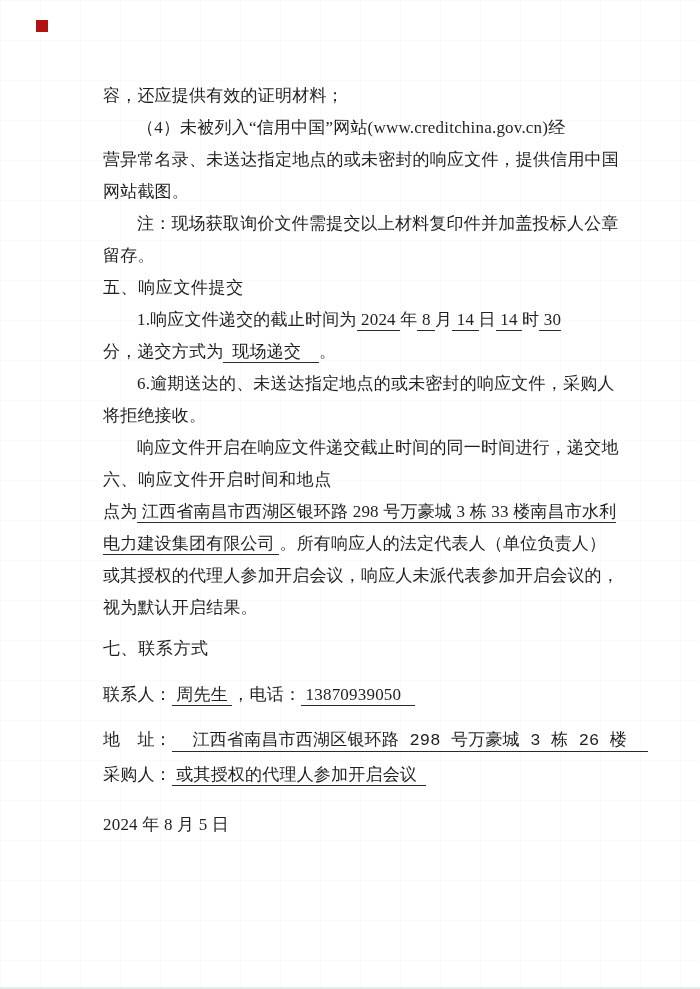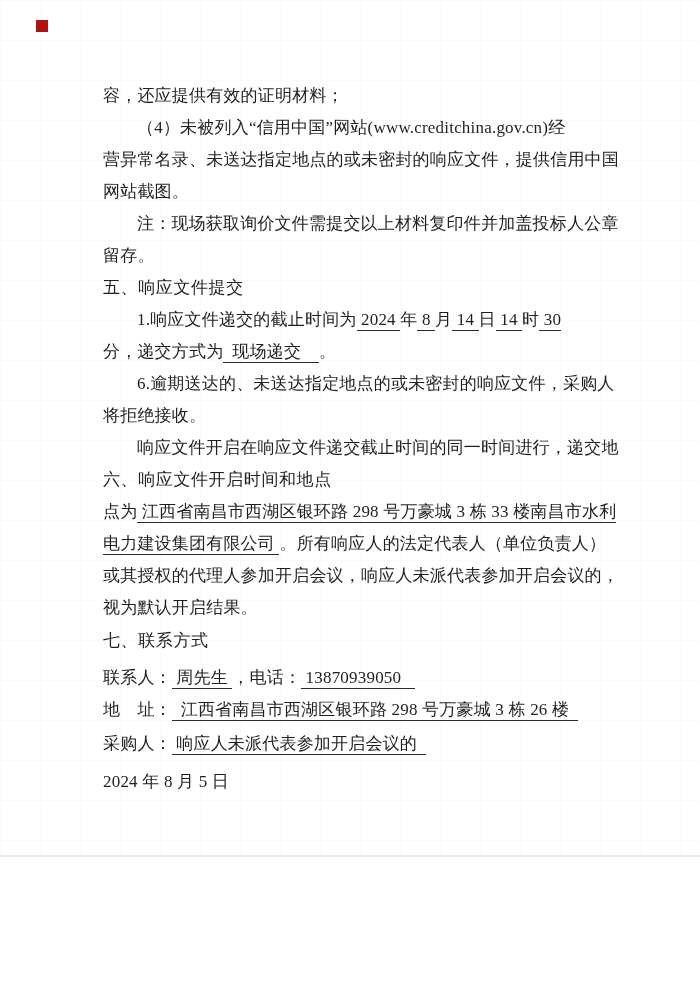--- a/index.html
+++ b/index.html
@@ -3,21 +3,21 @@
 <meta charset="utf-8">
 <style>
   html, body {
     margin: 0;
     padding: 0;
     background: #ffffff;
   }
   .page {
     position: relative;
     width: 700px;
-    height: 857px;
+    height: 989px;
     background-color: #ffffff;
     
     background-image:
       linear-gradient(to bottom, rgba(180,185,190,0.07) 1px, transparent 1px),
       linear-gradient(to right, rgba(180,185,190,0.07) 1px, transparent 1px);
     background-size: 40px 40px;
     border-bottom: 2px solid #e7eaec;
     box-sizing: border-box;
     overflow: hidden;
     font-family: "Liberation Serif", "DejaVu Serif", serif;
@@ -49,25 +49,25 @@
     font-family: "Liberation Sans", "DejaVu Sans", sans-serif;
     font-weight: 400;
     letter-spacing: 0.6px;
   }
   .seg { display: inline; }
   .seg.u {
     border-bottom: 1px solid #2a2a2a;
     padding-bottom: 1px;
   }
   
-  .content > .line:nth-child(18) { margin-top: 1px; }
-  .content > .line:nth-child(19) { margin-top: 5px; }
-  .content > .line:nth-child(20) { margin-top: 0; }
+  .content > .line:nth-child(18) { margin-top: 9px; }
+  .content > .line:nth-child(19) { margin-top: 14px; }
+  .content > .line:nth-child(20) { margin-top: 14px; font-family: Liberation Mono, monospace; }
   .content > .line:nth-child(21) { margin-top: 2px; }
-  .content > .line:nth-child(22) { margin-top: 6px; }
+  .content > .line:nth-child(22) { margin-top: 18px; }
 </style>
 </head>
 <body>
 
 <div class="page" style="color: rgb(31, 31, 31);">
   <div class="marker" style="background-color: rgb(176, 18, 18);"></div>
   <div class="content">
       <div class="line"><span class="seg">容，还应提供有效的证明材料；</span></div>
       <div class="line indent"><span class="seg">（4）未被列入“信用中国”网站(www.creditchina.gov.cn)经</span></div>
       <div class="line"><span class="seg">营异常名录、未送达指定地点的或未密封的响应文件，提供信用中国</span></div>
@@ -81,16 +81,16 @@
       <div class="line"><span class="seg">将拒绝接收。</span></div>
       <div class="line indent"><span class="seg">响应文件开启在响应文件递交截止时间的同一时间进行，递交地</span></div>
       <div class="line heading"><span class="seg">六、响应文件开启时间和地点</span></div>
       <div class="line"><span class="seg">点为</span><span class="seg u"> 江西省南昌市西湖区银环路 298 号万豪城 3 栋 33 楼南昌市水利</span></div>
       <div class="line"><span class="seg u">电力建设集团有限公司 </span><span class="seg">。所有响应人的法定代表人（单位负责人）</span></div>
       <div class="line"><span class="seg">或其授权的代理人参加开启会议，响应人未派代表参加开启会议的，</span></div>
       <div class="line"><span class="seg">视为默认开启结果。</span></div>
       <div class="line heading"><span class="seg">七、联系方式</span></div>
       <div class="line"><span class="seg">联系人：</span><span class="seg u"> 周先生 </span><span class="seg">，电话：</span><span class="seg u"> 13870939050   </span></div>
       <div class="line"><span class="seg">地　址：</span><span class="seg u">  江西省南昌市西湖区银环路 298 号万豪城 3 栋 26 楼  </span></div>
-      <div class="line"><span class="seg">采购人：</span><span class="seg u"> 响应人未派代表参加开启会议的  </span></div>
+      <div class="line"><span class="seg">采购人：</span><span class="seg u"> 或其授权的代理人参加开启会议  </span></div>
       <div class="line"><span class="seg">2024 年 8 月 5 日</span></div>
     </div>
 </div>
 
 </body></html>

